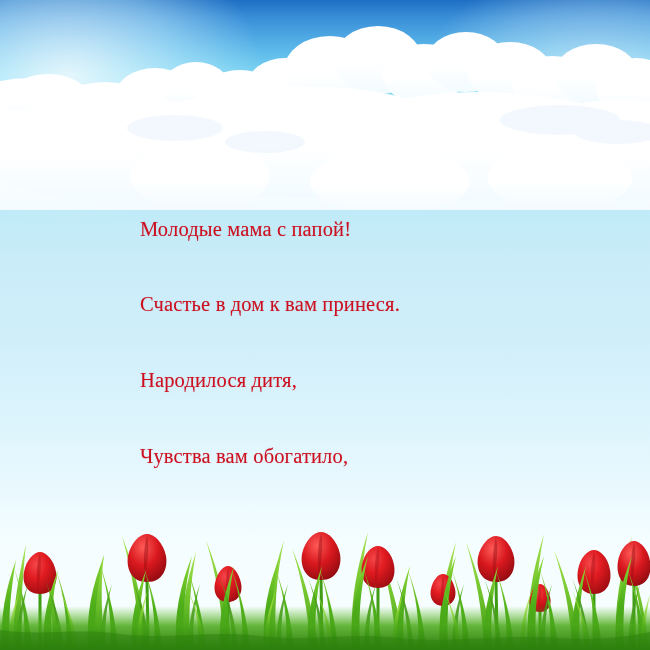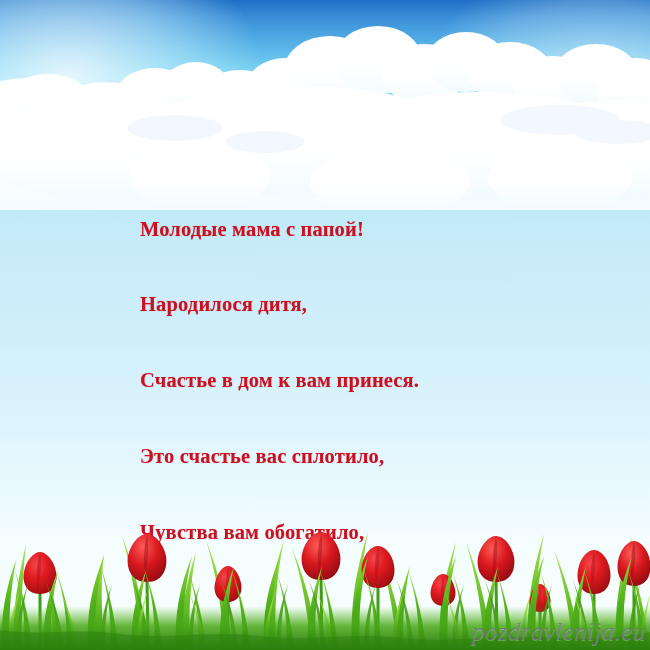--- a/index.html
+++ b/index.html
@@ -72,21 +72,21 @@
     top: 166px;
     width: 420px;
     color: #cc1020;
     font-size: 20.5px;
     line-height: 25.3px;
     font-family: "Liberation Serif", "DejaVu Serif", serif;
     letter-spacing: 0.15px;
     white-space: pre;
     text-shadow: 0 0 1px rgba(204,16,32,0.28);
   }
-  .poem .line { display: block; font-weight: bold; }
+  .poem .line { display: block; }
 
   
   .meadow {
     position: absolute;
     left: 0; bottom: 0;
     width: 650px; height: 140px;
     pointer-events: none;
   }
   .meadow svg { display: block; }
 
@@ -170,23 +170,22 @@
         <ellipse cx="560" cy="120" rx="60" ry="15"></ellipse>
         <ellipse cx="618" cy="132" rx="44" ry="12"></ellipse>
       </g>
 
       <rect x="0" y="150" width="650" height="62" fill="#ffffff" opacity="0.0"></rect>
     </svg>
   </div>
 
   <div class="poem">
     <span class="line">Молодые мама с папой!</span>
+    <span class="line">Счастье в дом к вам принеся.</span>
     <span class="line">Народилося дитя,</span>
-    <span class="line">Счастье в дом к вам принеся.</span>
-    <span class="line">Это счастье вас сплотило,</span>
     <span class="line">Чувства вам обогатило,</span>
     
     
   </div>
 
   <div class="meadow">
     <svg width="650" height="140" viewBox="0 0 650 140" xmlns="http://www.w3.org/2000/svg">
       <defs>
         <linearGradient id="bladeL" x1="0" y1="0" x2="0" y2="1">
           <stop offset="0%" stop-color="#a8e24a"></stop>
@@ -362,15 +361,14 @@
         </g>
 
         <rect x="0" y="96" width="650" height="44" fill="url(#baseG)"></rect>
         <g fill="#2e840f" opacity="0.55">
           <path d="M0 140 L0 120 C40 126 80 118 120 124 C170 130 210 120 260 126 C310 132 350 122 400 128 C450 134 500 124 560 128 C600 131 630 126 650 122 L650 140 Z"></path>
         </g>
       </g>
     </svg>
   </div>
 
-  <div class="watermark">pozdravlenija.eu</div>
 
 </div>
 
 </body></html>

